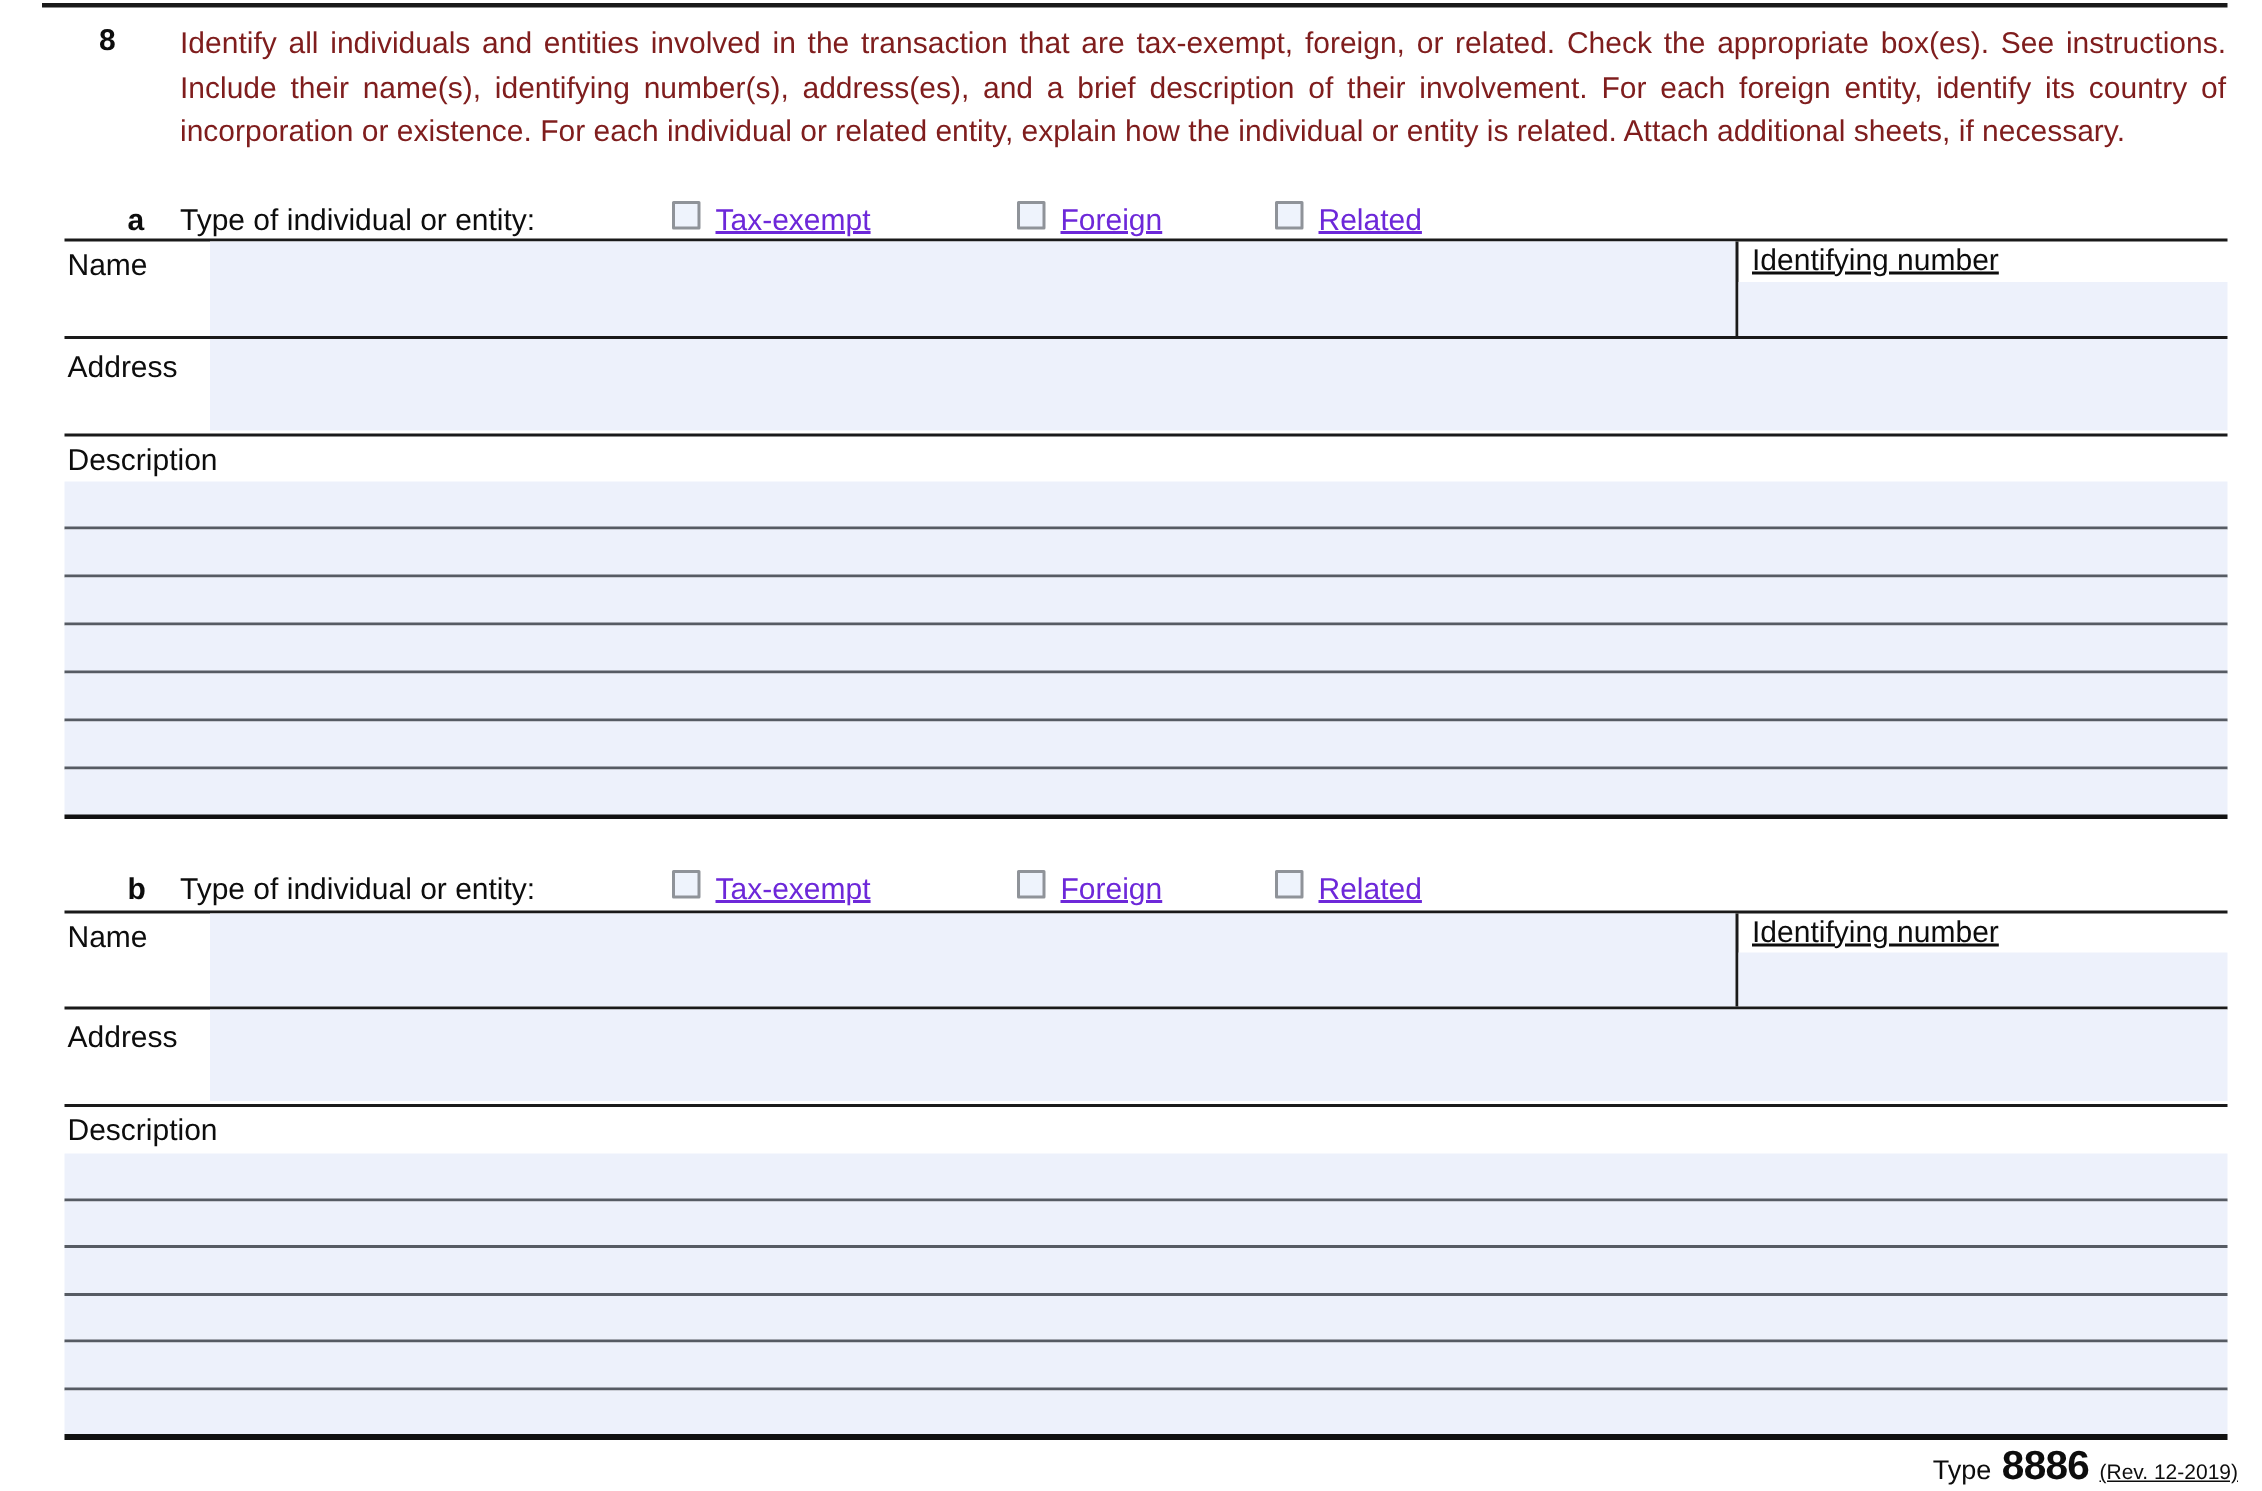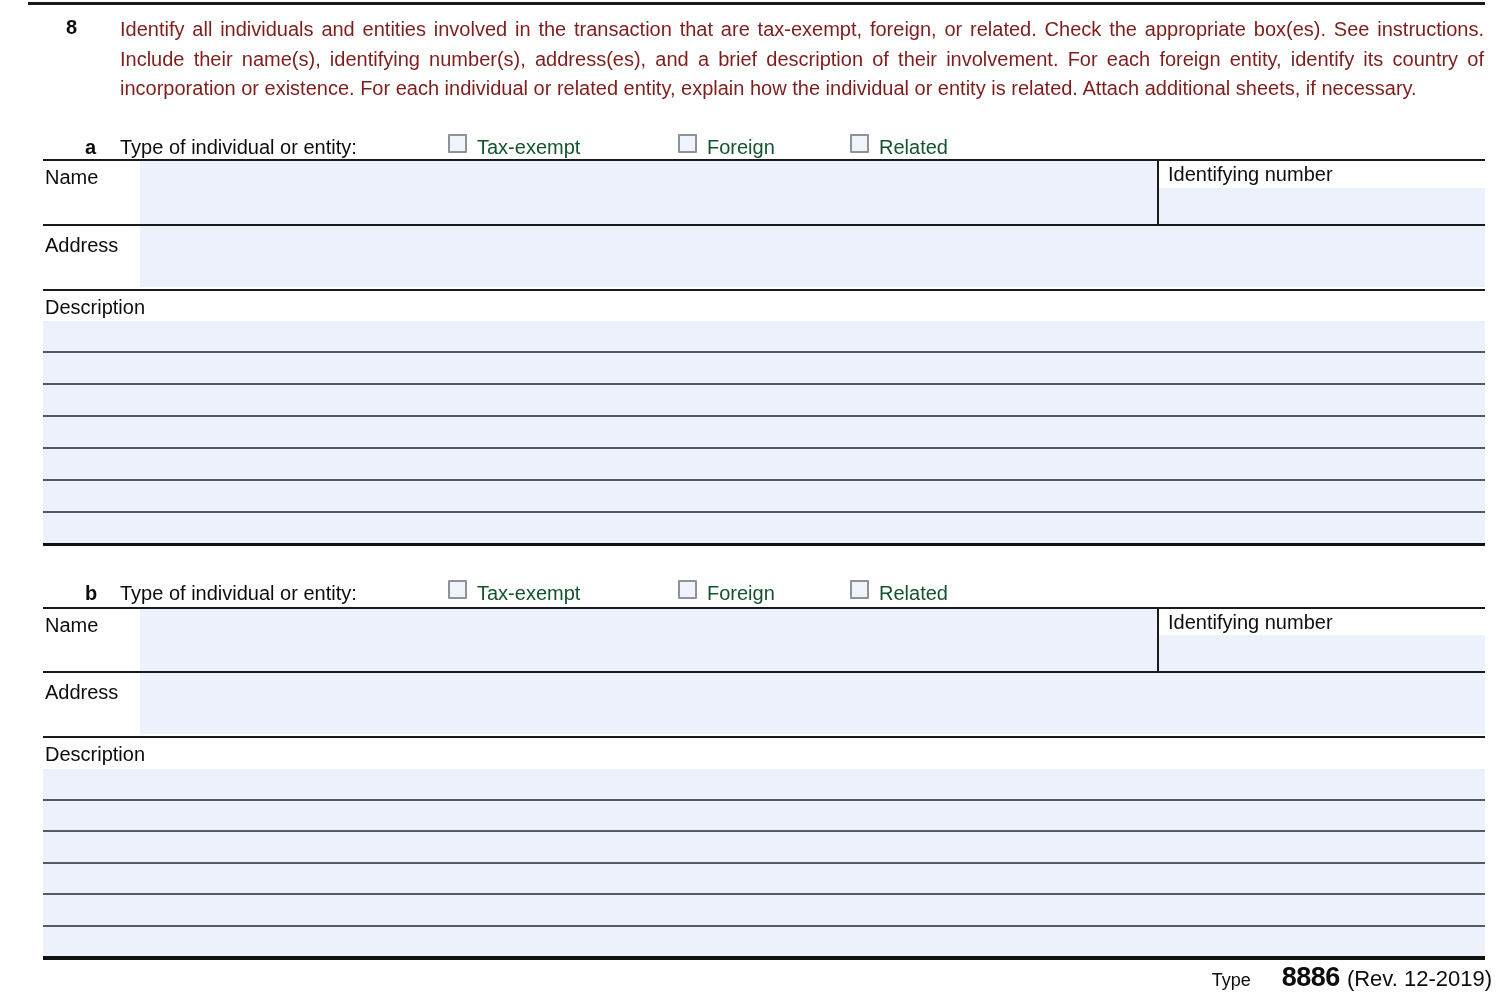--- a/index.html
+++ b/index.html
@@ -20,37 +20,37 @@
     font-size:20px;line-height:29.5px;text-align:justify;color:#7f1d1d;
   }
   .field{
     position:absolute;background:#edf1fb;
   }
   .checkbox{
     position:absolute;width:19px;height:19px;
     background:#eef3fc;border:2px solid #8f9399;border-radius:1px;
     box-sizing:border-box;
   }
-  .cb-label{position:absolute;font-size:20px;color:#14532d;white-space:nowrap;}
+  .cb-label{position:absolute;font-size:20px;color:#6d28d9;white-space:nowrap;text-decoration:underline;}
   .desc-rows{position:absolute;left:43px;width:1442px;}
   .desc-row{
     height:30px;background:#edf1fb;border-bottom:2px solid #565b63;
   }
   .desc-rows .desc-row:last-child{border-bottom:3px solid #111111;}
   .sec-b .desc-row{height:29.5px;}
   .sec-b .desc-rows .desc-row:last-child{border-bottom:4px solid #111111;}
-  .id-label{position:absolute;font-size:20px;color:#0d0d0d;white-space:nowrap;background:#ffffff;}
+  .id-label{position:absolute;font-size:20px;color:#0d0d0d;white-space:nowrap;background:#ffffff;text-decoration:underline;}
   .footer{
     position:absolute;right:16px;top:962px;
     display:flex;align-items:baseline;gap:7px;
     color:#0d0d0d;
   }
   .footer .fw{font-size:18px;}
-  .footer .fn{font-size:27px;font-weight:bold;letter-spacing:-0.5px;margin-left:24px;}
-  .footer .rev{font-size:22px;}
+  .footer .fn{font-size:27px;font-weight:bold;letter-spacing:-0.5px;}
+  .footer .rev{font-size:14px;text-decoration:underline;}
 </style>
 </head>
 <body>
 
 <div class="page">
 
   <div class="rule" style="left:28px;top:2px;width:1457px;height:3px;"></div>
 
   <div class="lbl bold" style="left:66px;top:16px;">8</div>
   <div class="item-text">Identify all individuals and entities involved in the transaction that are tax-exempt, foreign, or related. Check the appropriate box(es). See instructions. Include their name(s), identifying number(s), address(es), and a brief description of their involvement. For each foreign entity, identify its country of incorporation or existence. For each individual or related entity, explain how the individual or entity is related. Attach additional sheets, if necessary.</div>

